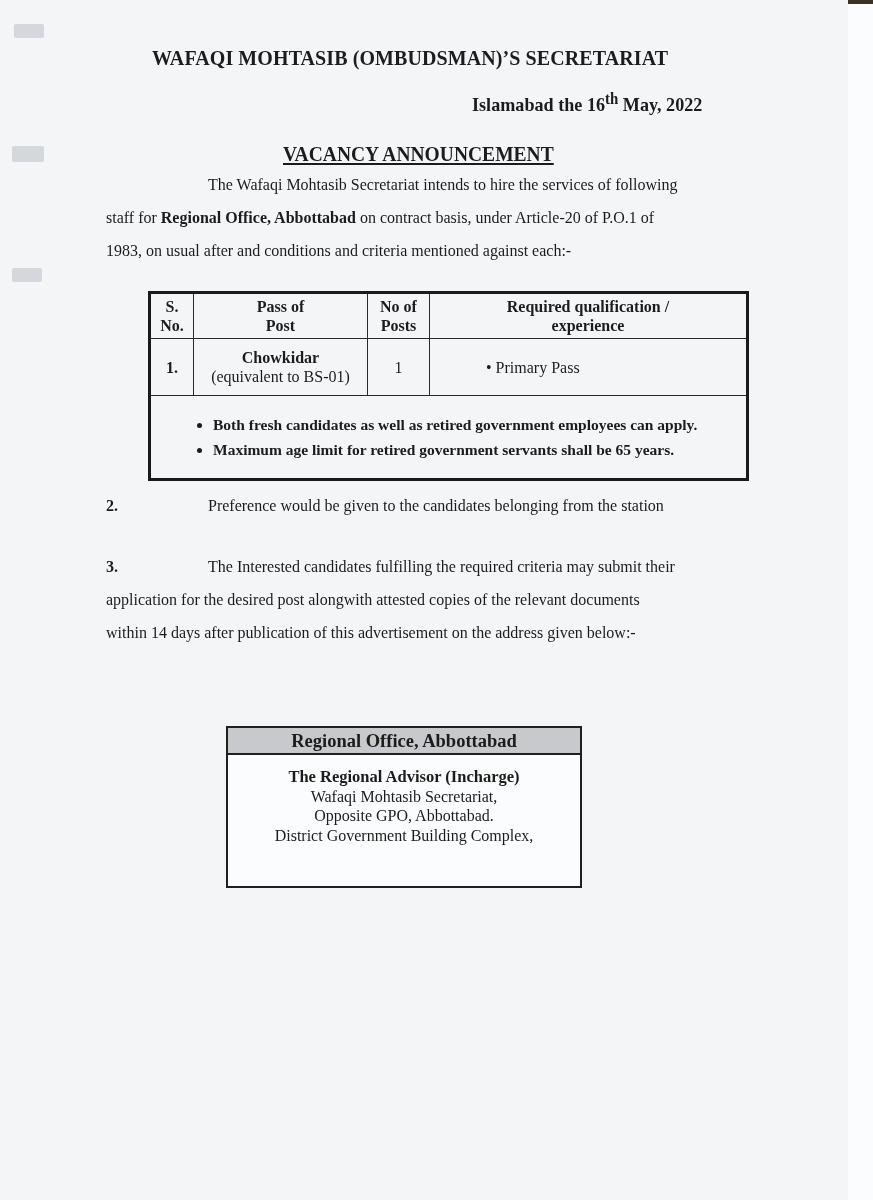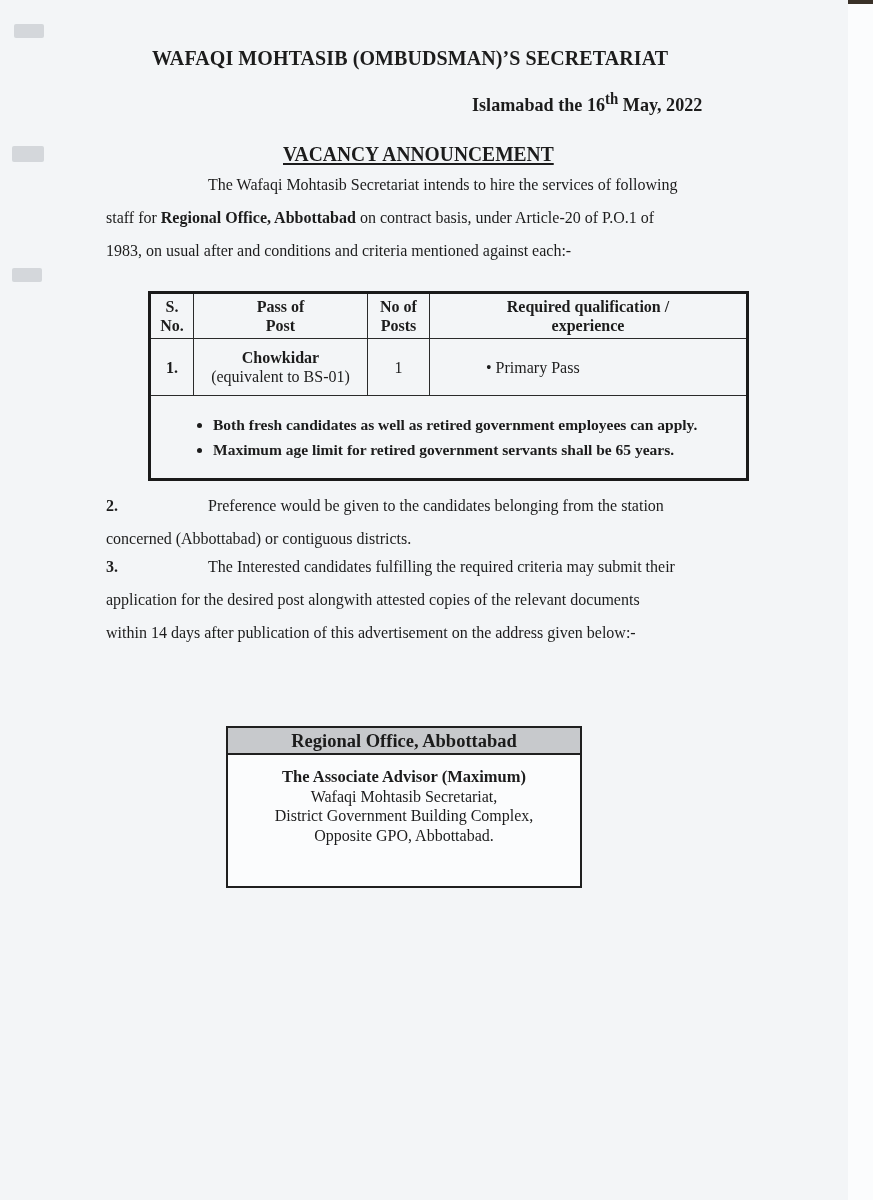--- a/index.html
+++ b/index.html
@@ -114,30 +114,29 @@
         <li>Both fresh candidates as well as retired government employees can apply.</li>
         <li>Maximum age limit for retired government servants shall be 65 years.</li>
       </ul>
     </td>
   </tr>
 </tbody>
   </table>
 
 <div class="abs para" style="top:473px;margin-top:16px;">
   <span class="line"><span class="para-num">2.</span><span>Preference would be given to the candidates belonging from the station</span></span>
-  <span class="line">concerned (Abbottabad) or contiguous districts.</span>
 </div>
 
 <div class="abs para" style="top:550px;">
   <span class="line"><span class="para-num">3.</span><span>The Interested candidates fulfilling the required criteria may submit their</span></span>
   <span class="line">application for the desired post alongwith attested copies of the relevant documents</span>
   <span class="line">within 14 days after publication of this advertisement on the address given below:-</span>
 </div>
 
 <div class="addr-box">
   <div class="addr-head">Regional Office, Abbottabad</div>
   <div class="addr-body">
-    <div class="title">The Associate Advisor (Maximum)</div>
+    <div class="title">The Regional Advisor (Incharge)</div>
     <div>Wafaqi Mohtasib Secretariat,</div>
+    <div>Opposite GPO, Abbottabad.</div>
     <div>District Government Building Complex,</div>
-    <div>Opposite GPO, Abbottabad.</div>
   </div>
 </div>
 
 </body></html>

